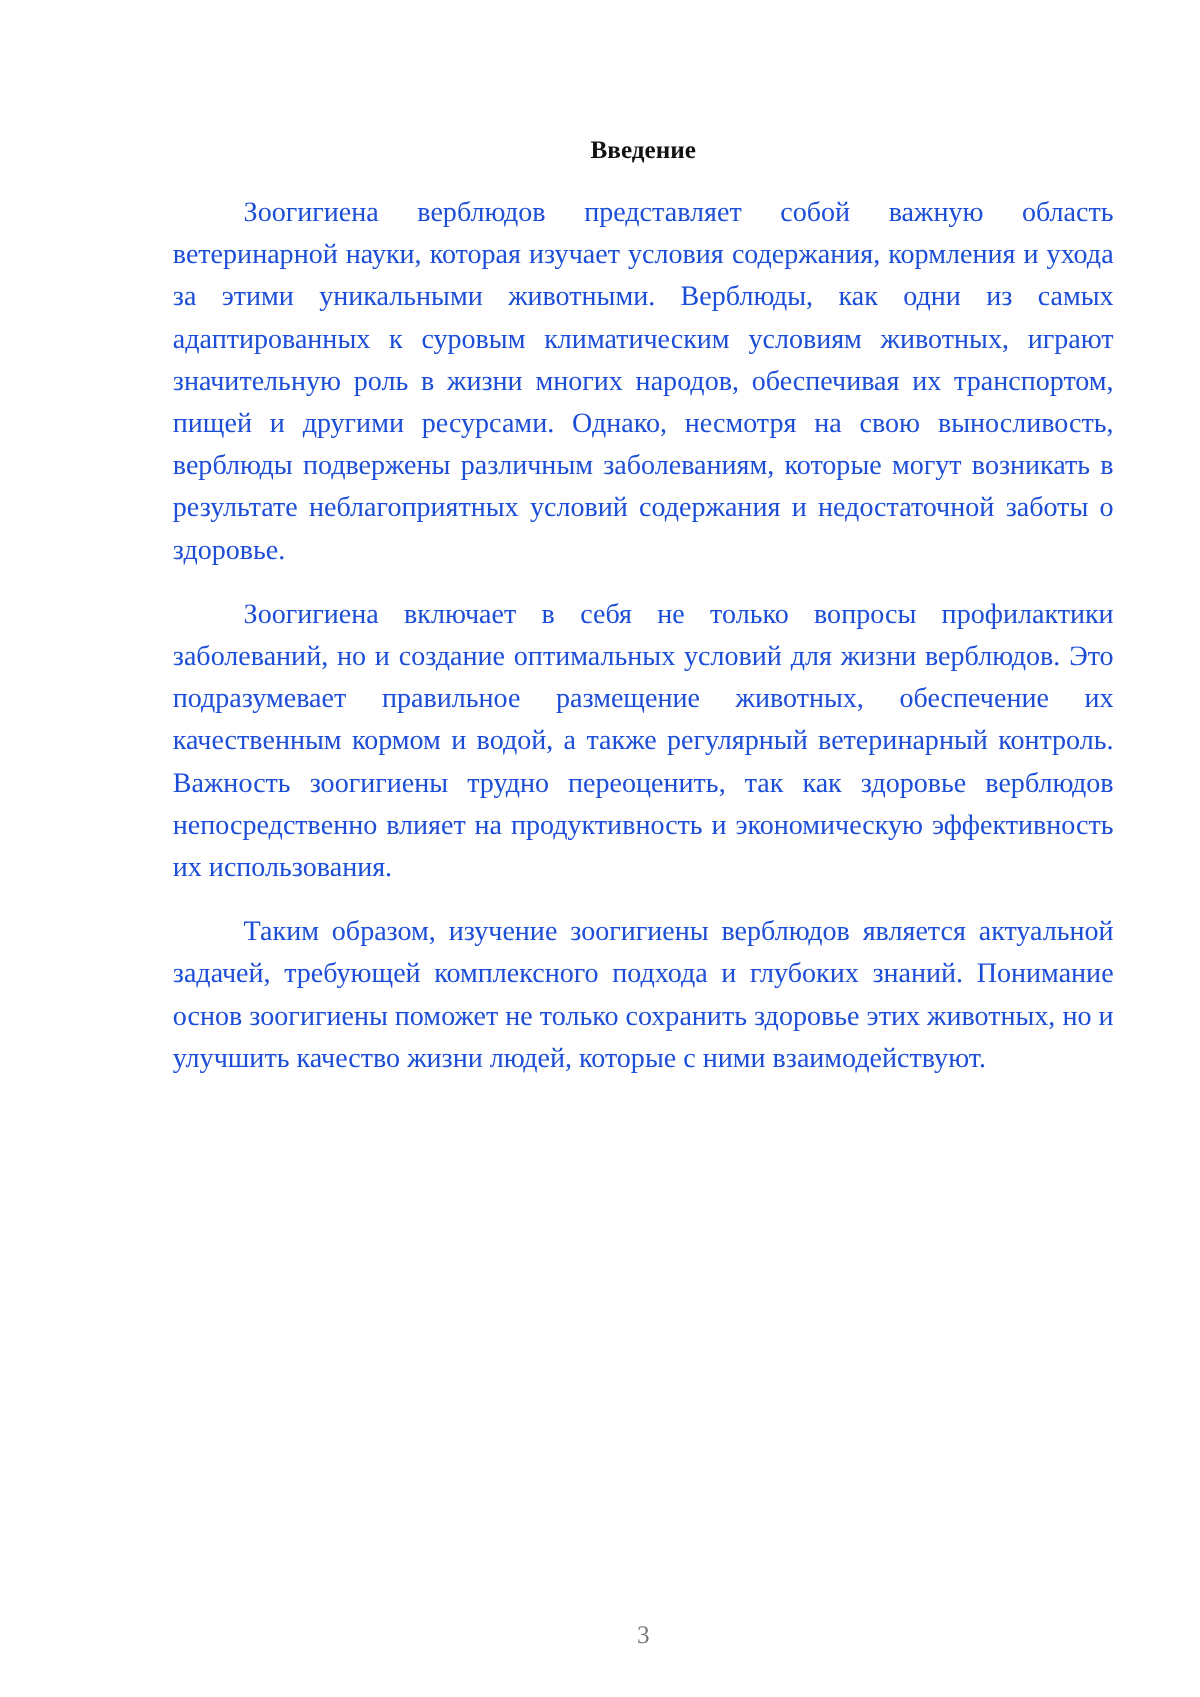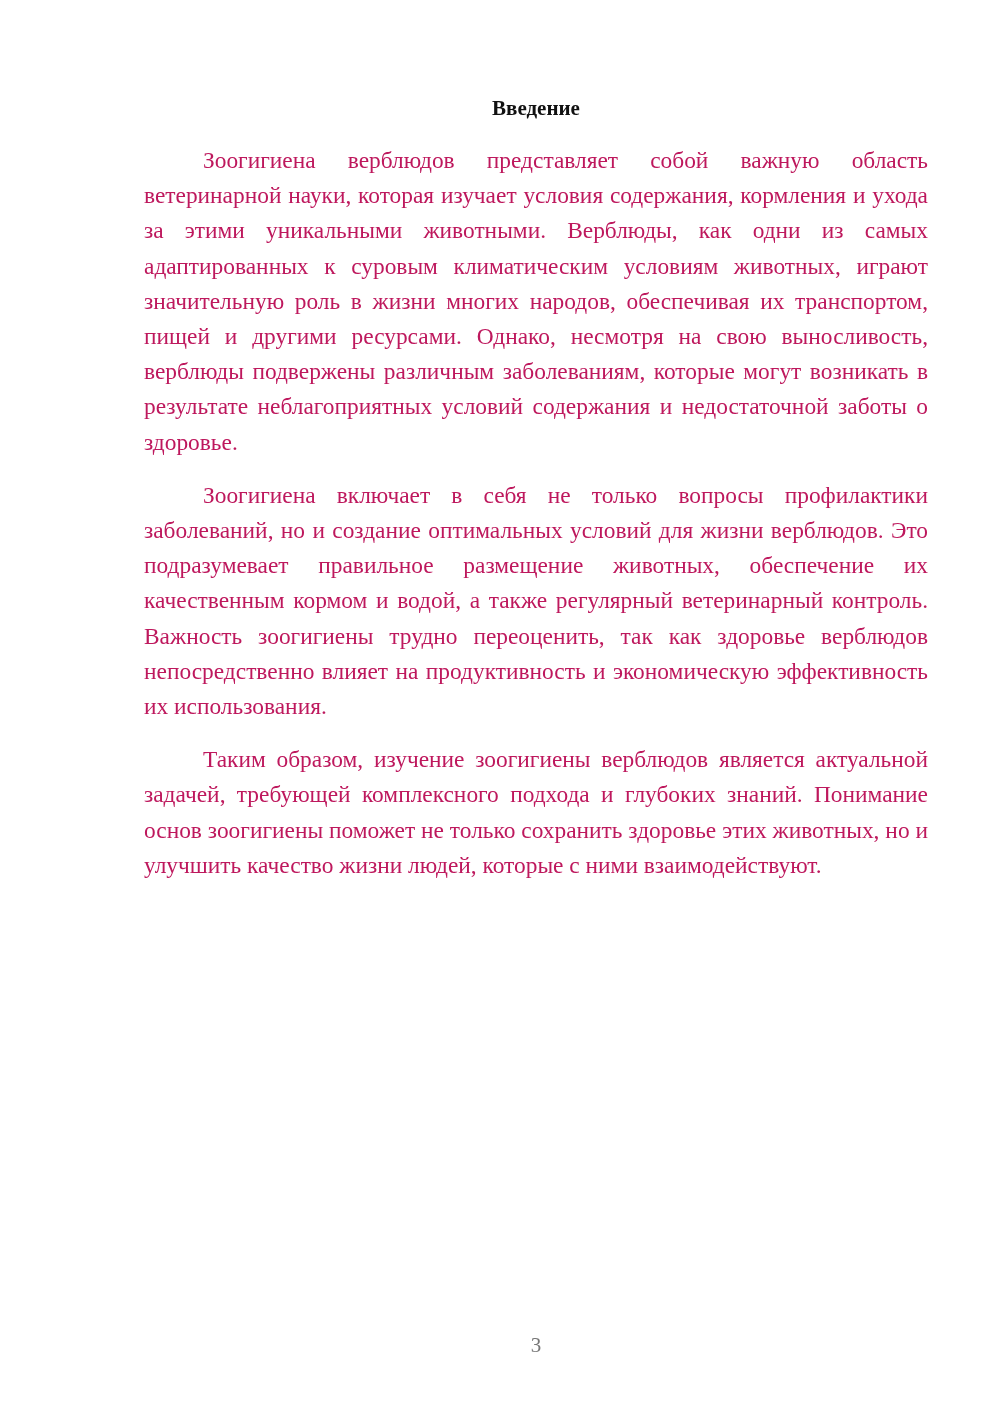--- a/index.html
+++ b/index.html
@@ -1,25 +1,25 @@
 <!DOCTYPE html>
 <html><head>
   <meta charset="utf-8">
   <style>
     html, body { margin: 0; padding: 0; background: #ffffff; }
     body { width: 1000px; height: 1414px; position: relative; overflow: hidden; }
-    .page { position: absolute; left: 0; top: 0; width: 1000px; height: 1166px; background: #fff; }
+    .page { position: absolute; left: 0; top: 17px; width: 1000px; height: 1166px; background: #fff; }
     .title {
       position: absolute; top: 96px; left: 0; width: 1072px; text-align: center;
       font-family: "Liberation Serif", serif; font-weight: bold; font-size: 21px; color: #111;
     }
     .body-text {
       position: absolute; left: 144px; width: 784px;
       font-family: "Liberation Serif", serif; font-size: 23.4px; line-height: 35.2px;
-      color: #be185d; text-align: justify;
+      color: #1d4ed8; text-align: justify;
     }
     .body-text p { margin: 0 0 18px 0; text-indent: 59px; text-align: justify; }
     .page-number {
       position: absolute; top: 1333px; left: 0; width: 1072px; text-align: center;
       font-family: "Liberation Serif", serif; font-size: 21px; color: #777;
     }
   </style>
 </head>
 <body>
 

